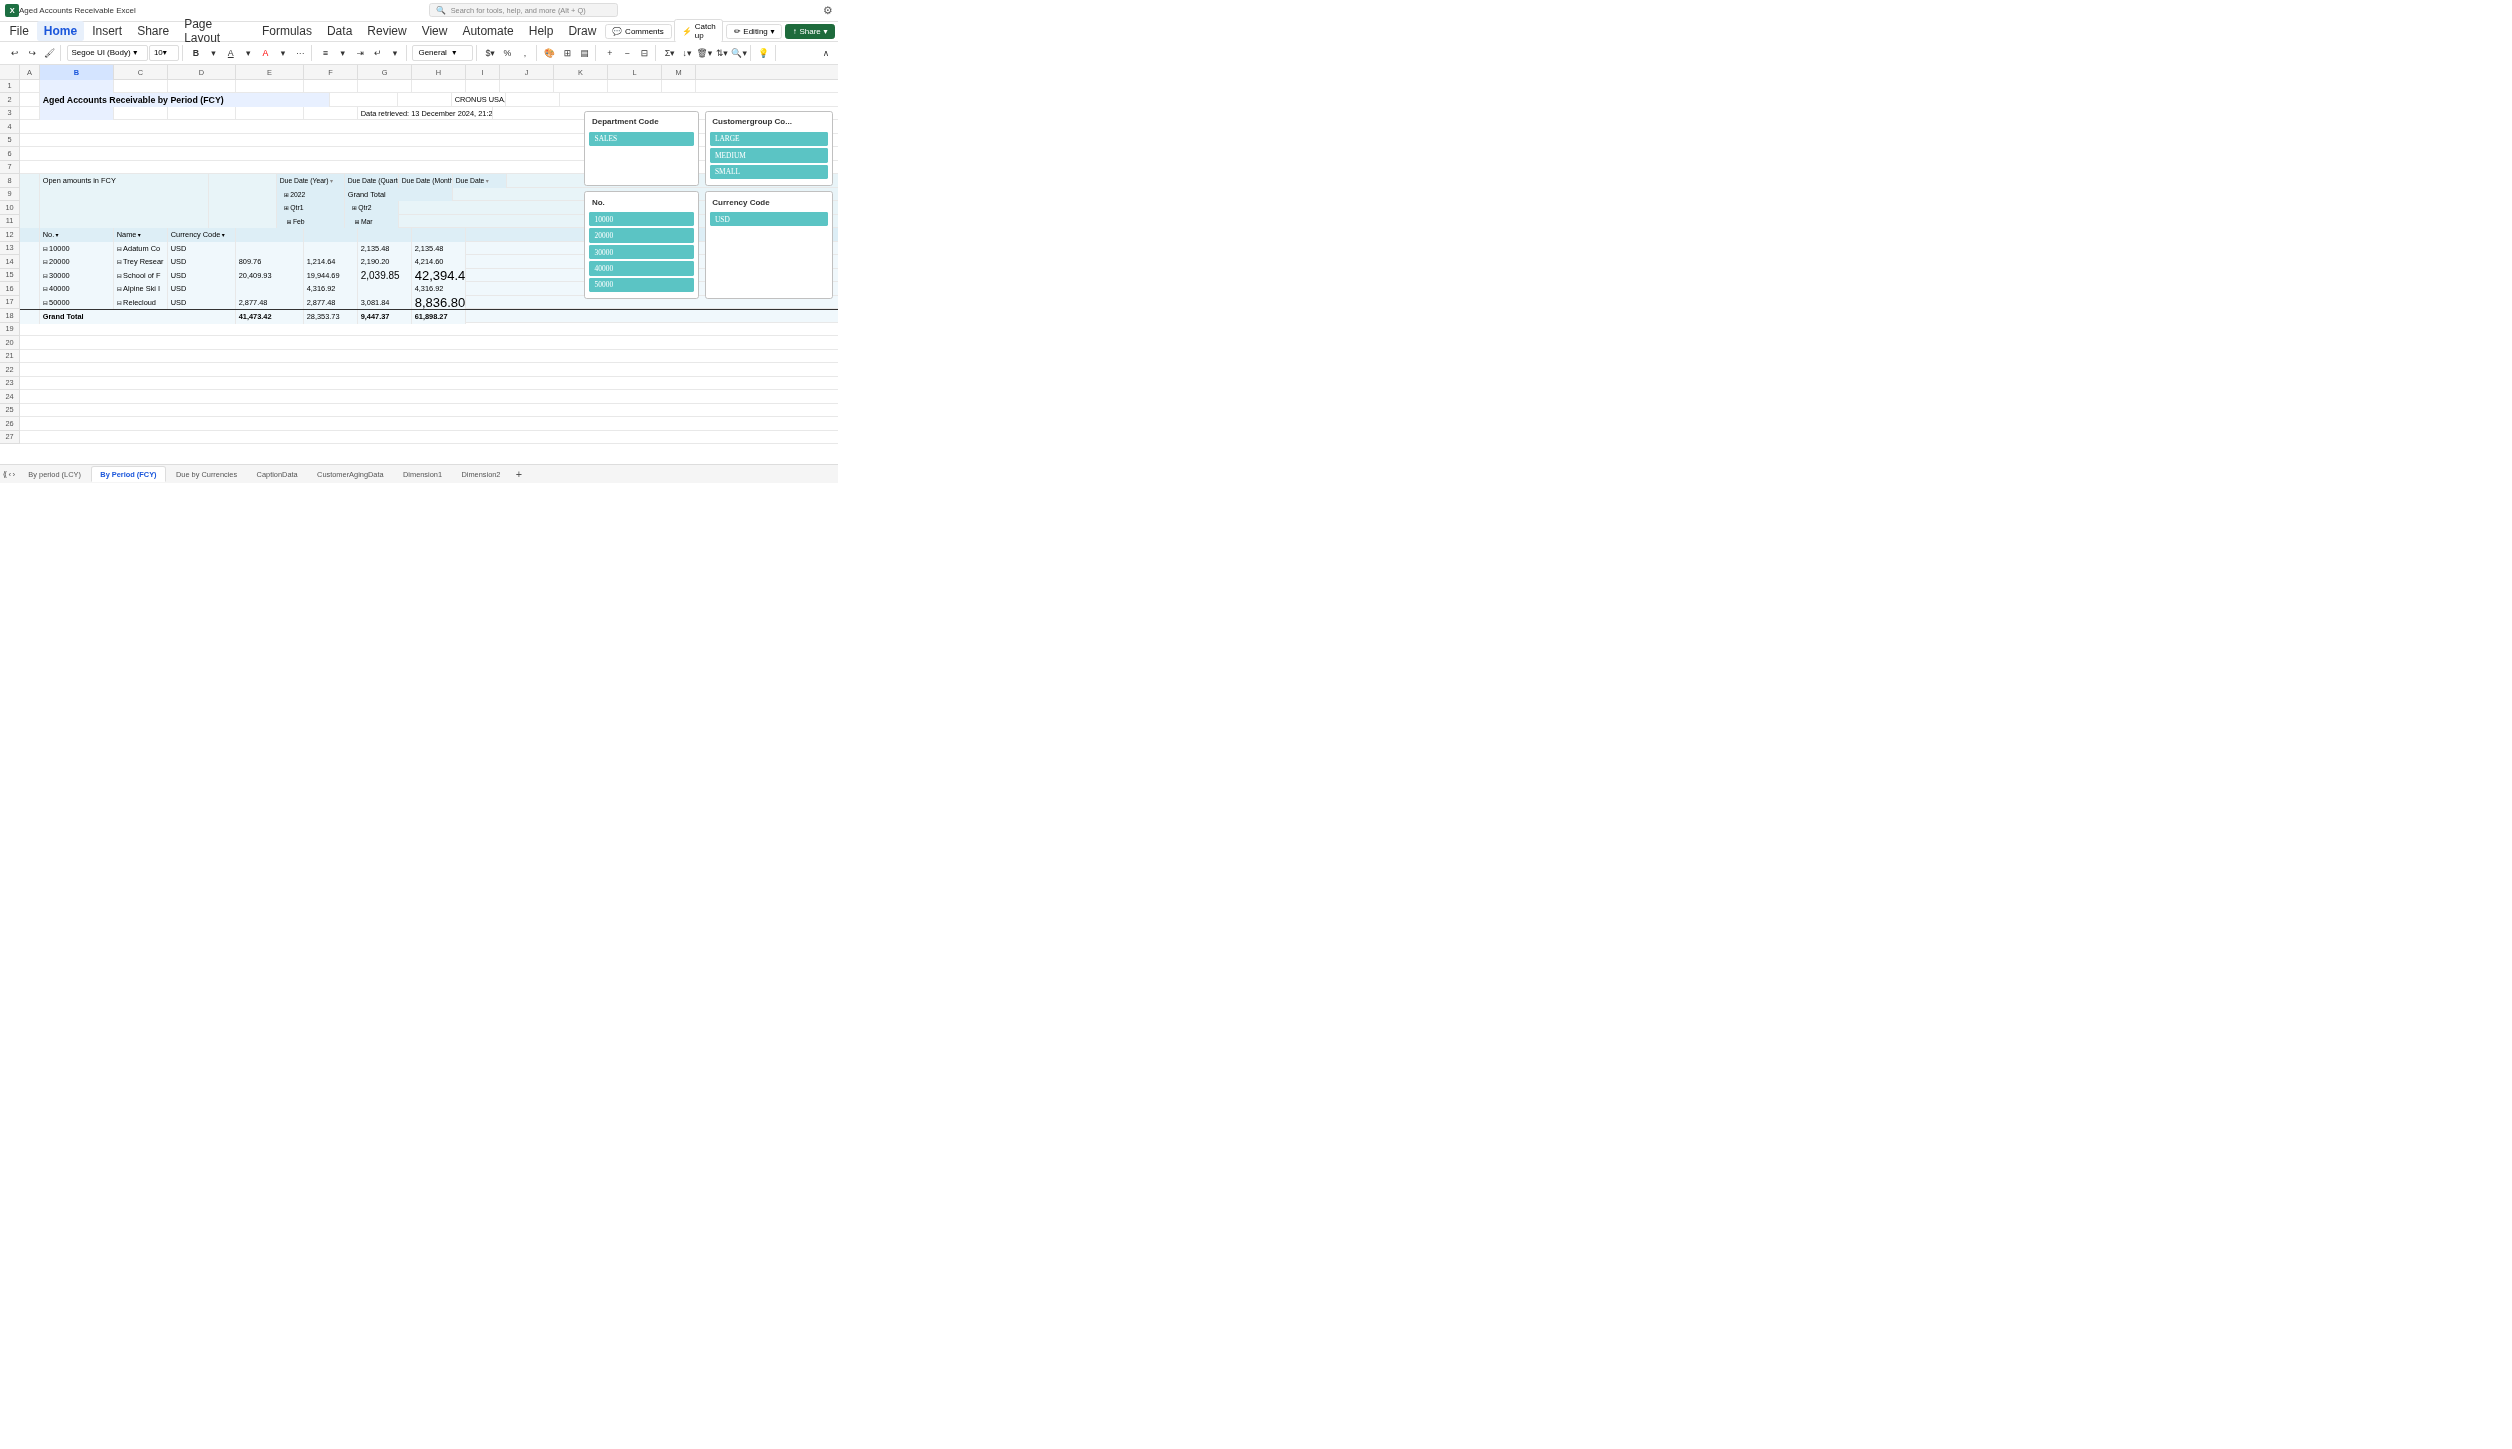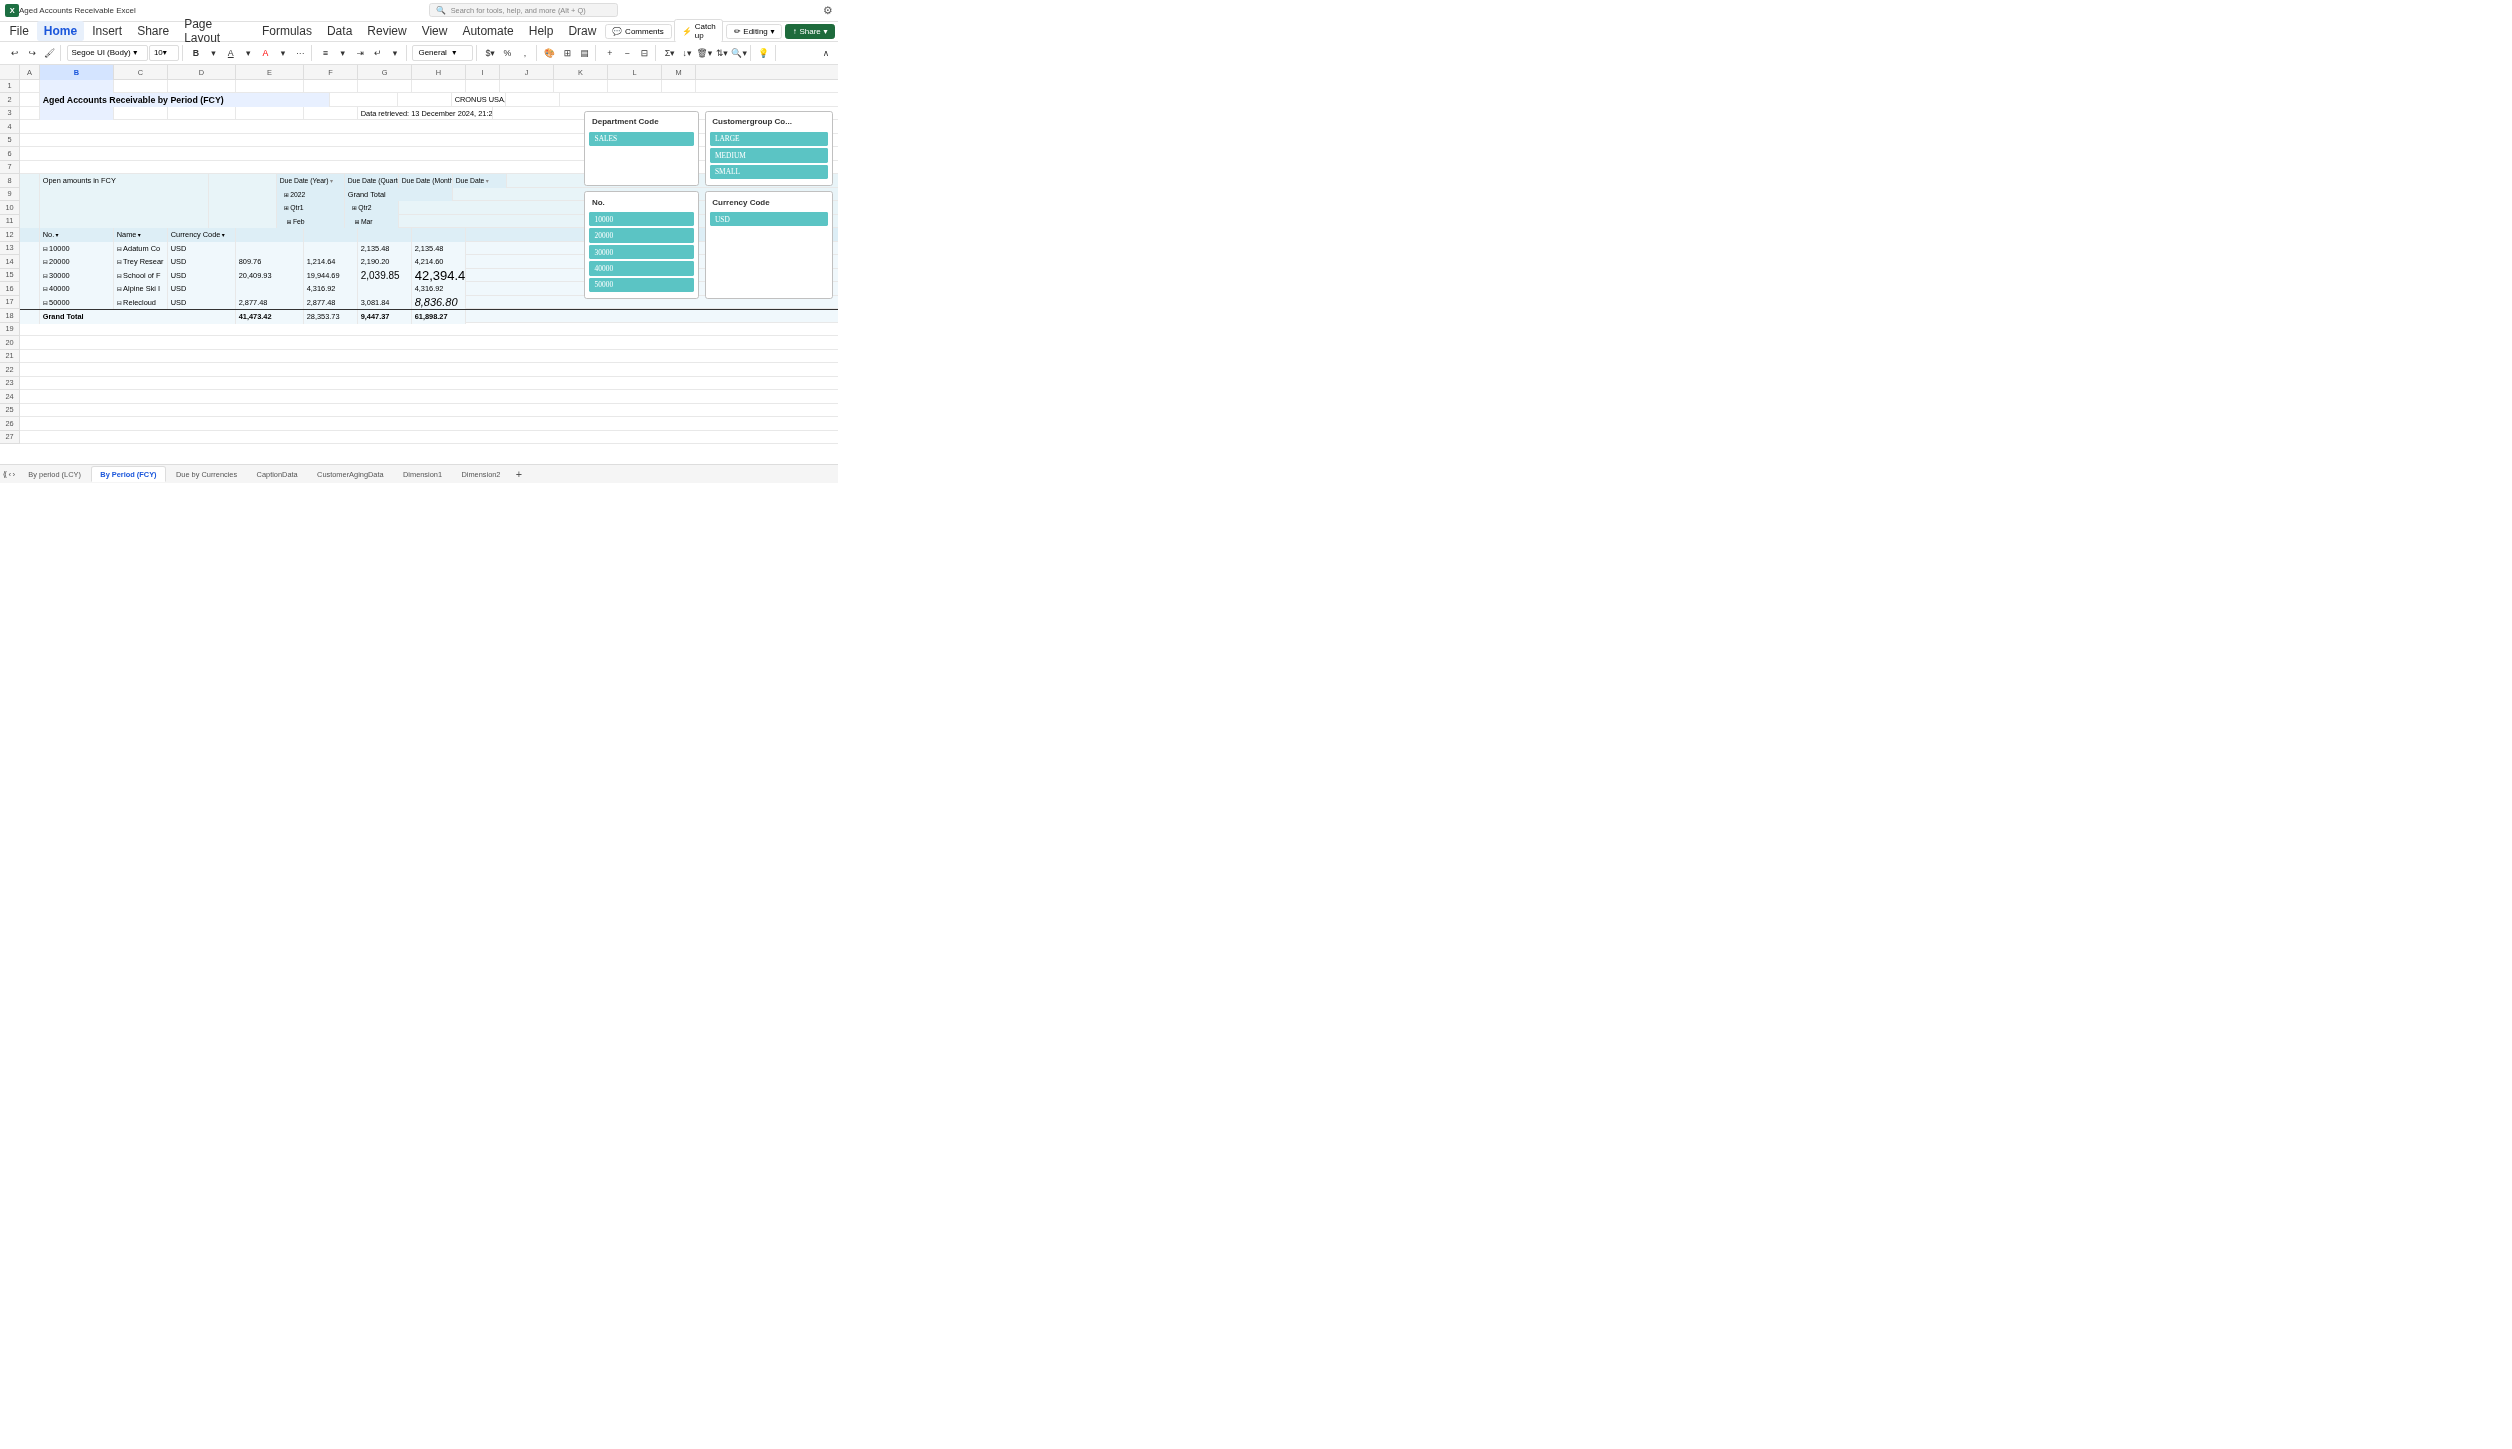--- a/index.html
+++ b/index.html
@@ -510,21 +510,21 @@
               <span style="margin-left:1.4px;">50000</span>
             </div>
             <div class="grid-cell" style="width:54px; background:#f0f8fc; font-size:7.4px;">
               <span style="font-size:6px;">⊟</span>
               <span style="margin-left:1.4px;">Relecloud</span>
             </div>
             <div class="grid-cell" style="width:68px; background:#f0f8fc; font-size:7.4px;">USD</div>
             <div class="grid-cell" style="width:68px; background:#f0f8fc; font-size:7.4px; text-align:right;">2,877.48</div>
             <div class="grid-cell" style="width:54px; background:#f0f8fc; font-size:7.4px; text-align:right;">2,877.48</div>
             <div class="grid-cell" style="width:54px; background:#f0f8fc; font-size:7.4px; text-align:right;">3,081.84</div>
-            <div class="grid-cell" style="width:54px; background:#f0f8fc; font-size:11px; text-align:center;font-style:italic;">8,836.80</div>
+            <div class="grid-cell" style="width:54px; background:#f0f8fc; font-size:13px; text-align:center;">8,836.80</div>
           </div>
 
           <div class="grid-row" style="background:#f0f8fc; border-top: 1.4px solid #333;">
             <div class="grid-cell" style="width:20px; background:#f0f8fc;"></div>
             <div class="grid-cell" style="width:196px; background:#f0f8fc; font-size:7.4px; font-weight:700;">Grand Total</div>
             <div class="grid-cell" style="width:68px; background:#f0f8fc; font-size:7.4px; text-align:right; font-weight:700;">41,473.42</div>
             <div class="grid-cell" style="width:54px; background:#f0f8fc; font-size:7.4px; text-align:right; font-weight:400;">28,353.73</div>
             <div class="grid-cell" style="width:54px; background:#f0f8fc; font-size:7.4px; text-align:right; font-weight:700;">9,447.37</div>
             <div class="grid-cell" style="width:54px; background:#f0f8fc; font-size:7.4px; text-align:right; font-weight:700;">61,898.27</div>
           </div>

